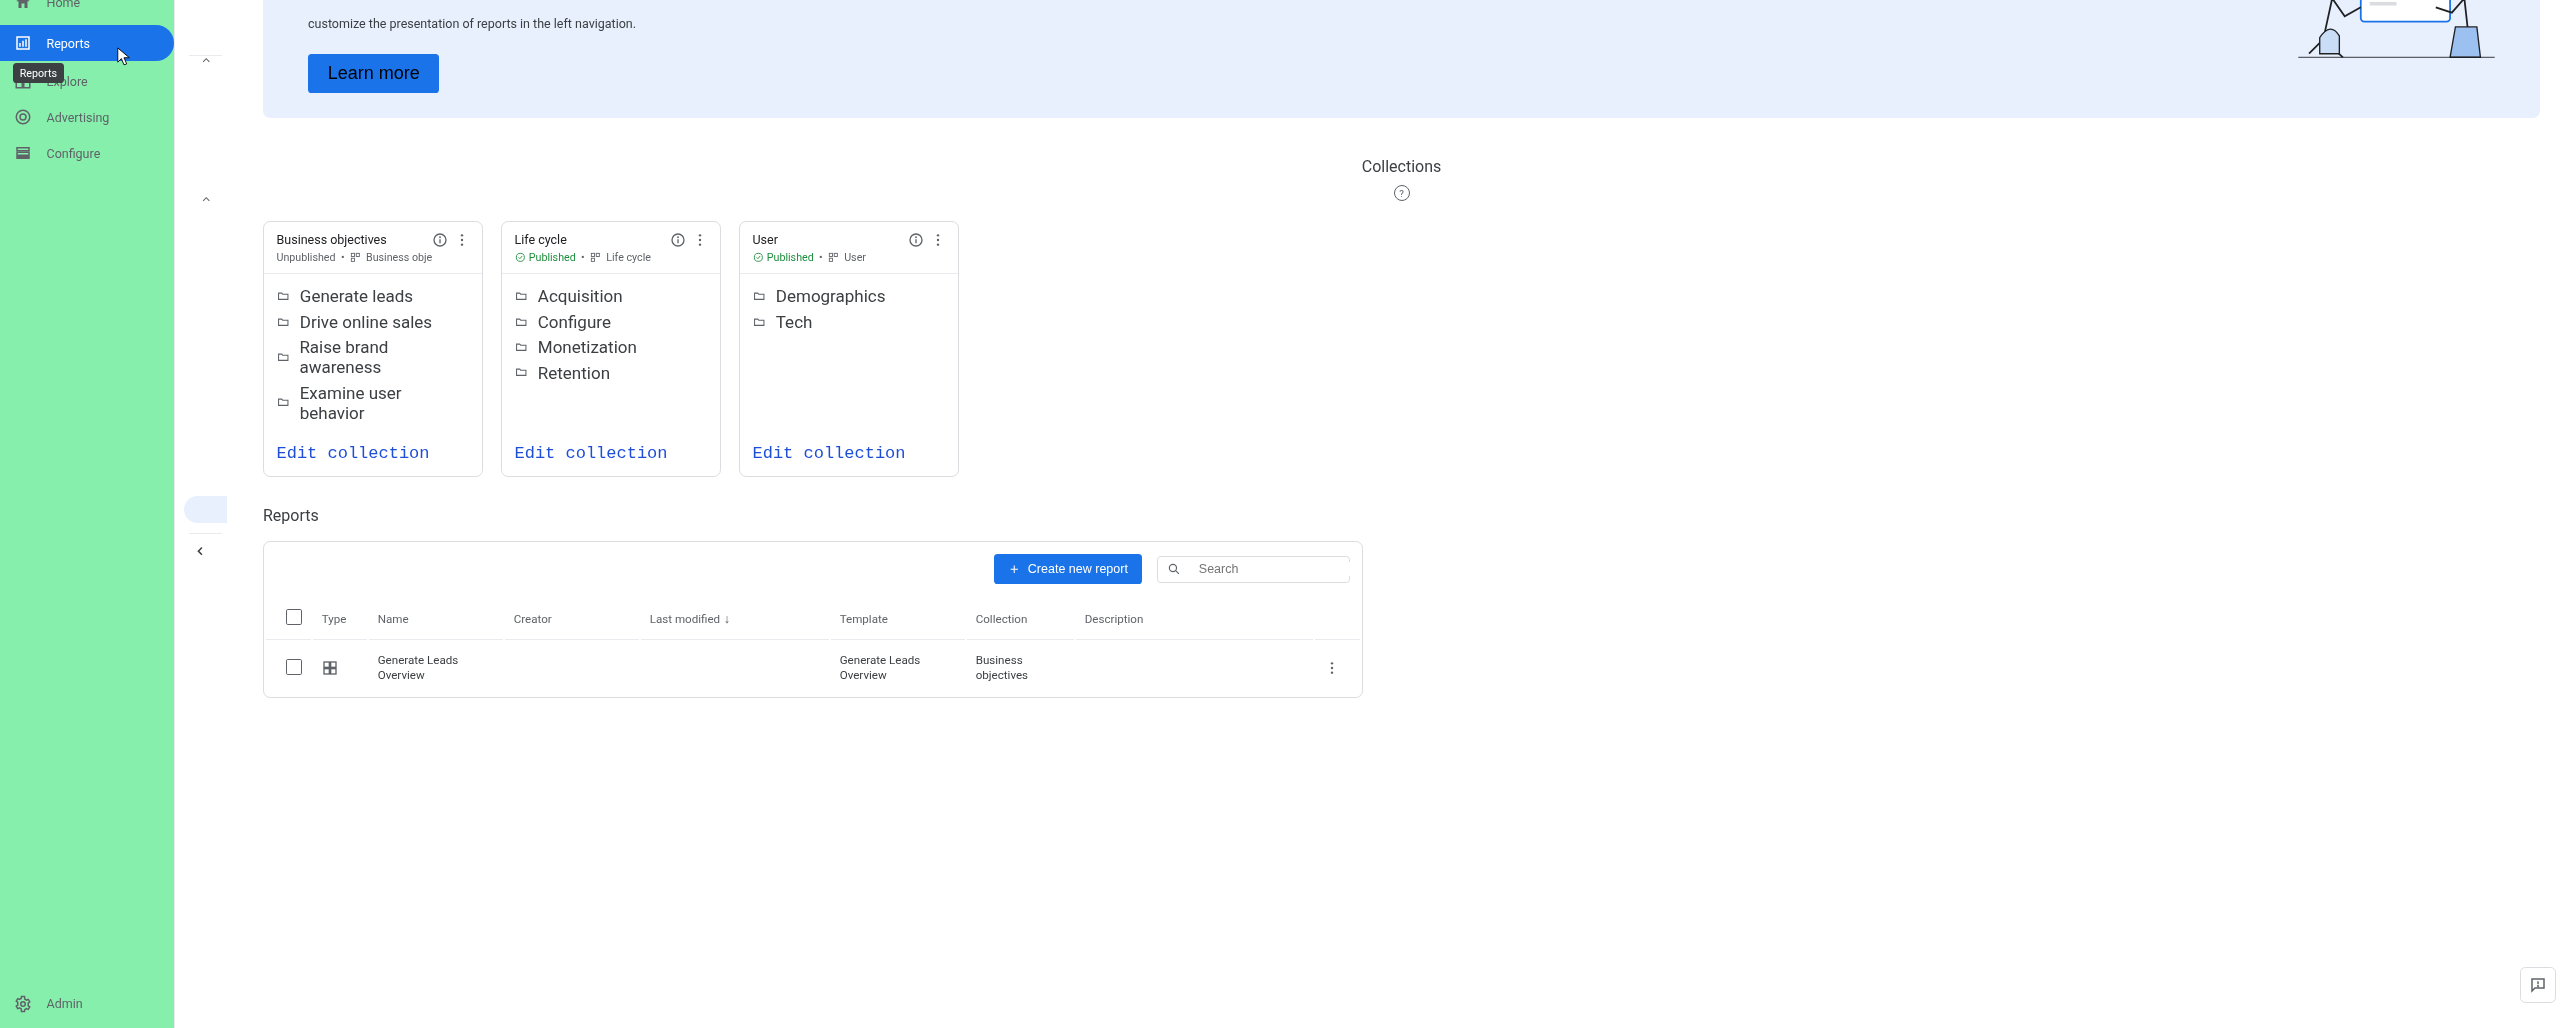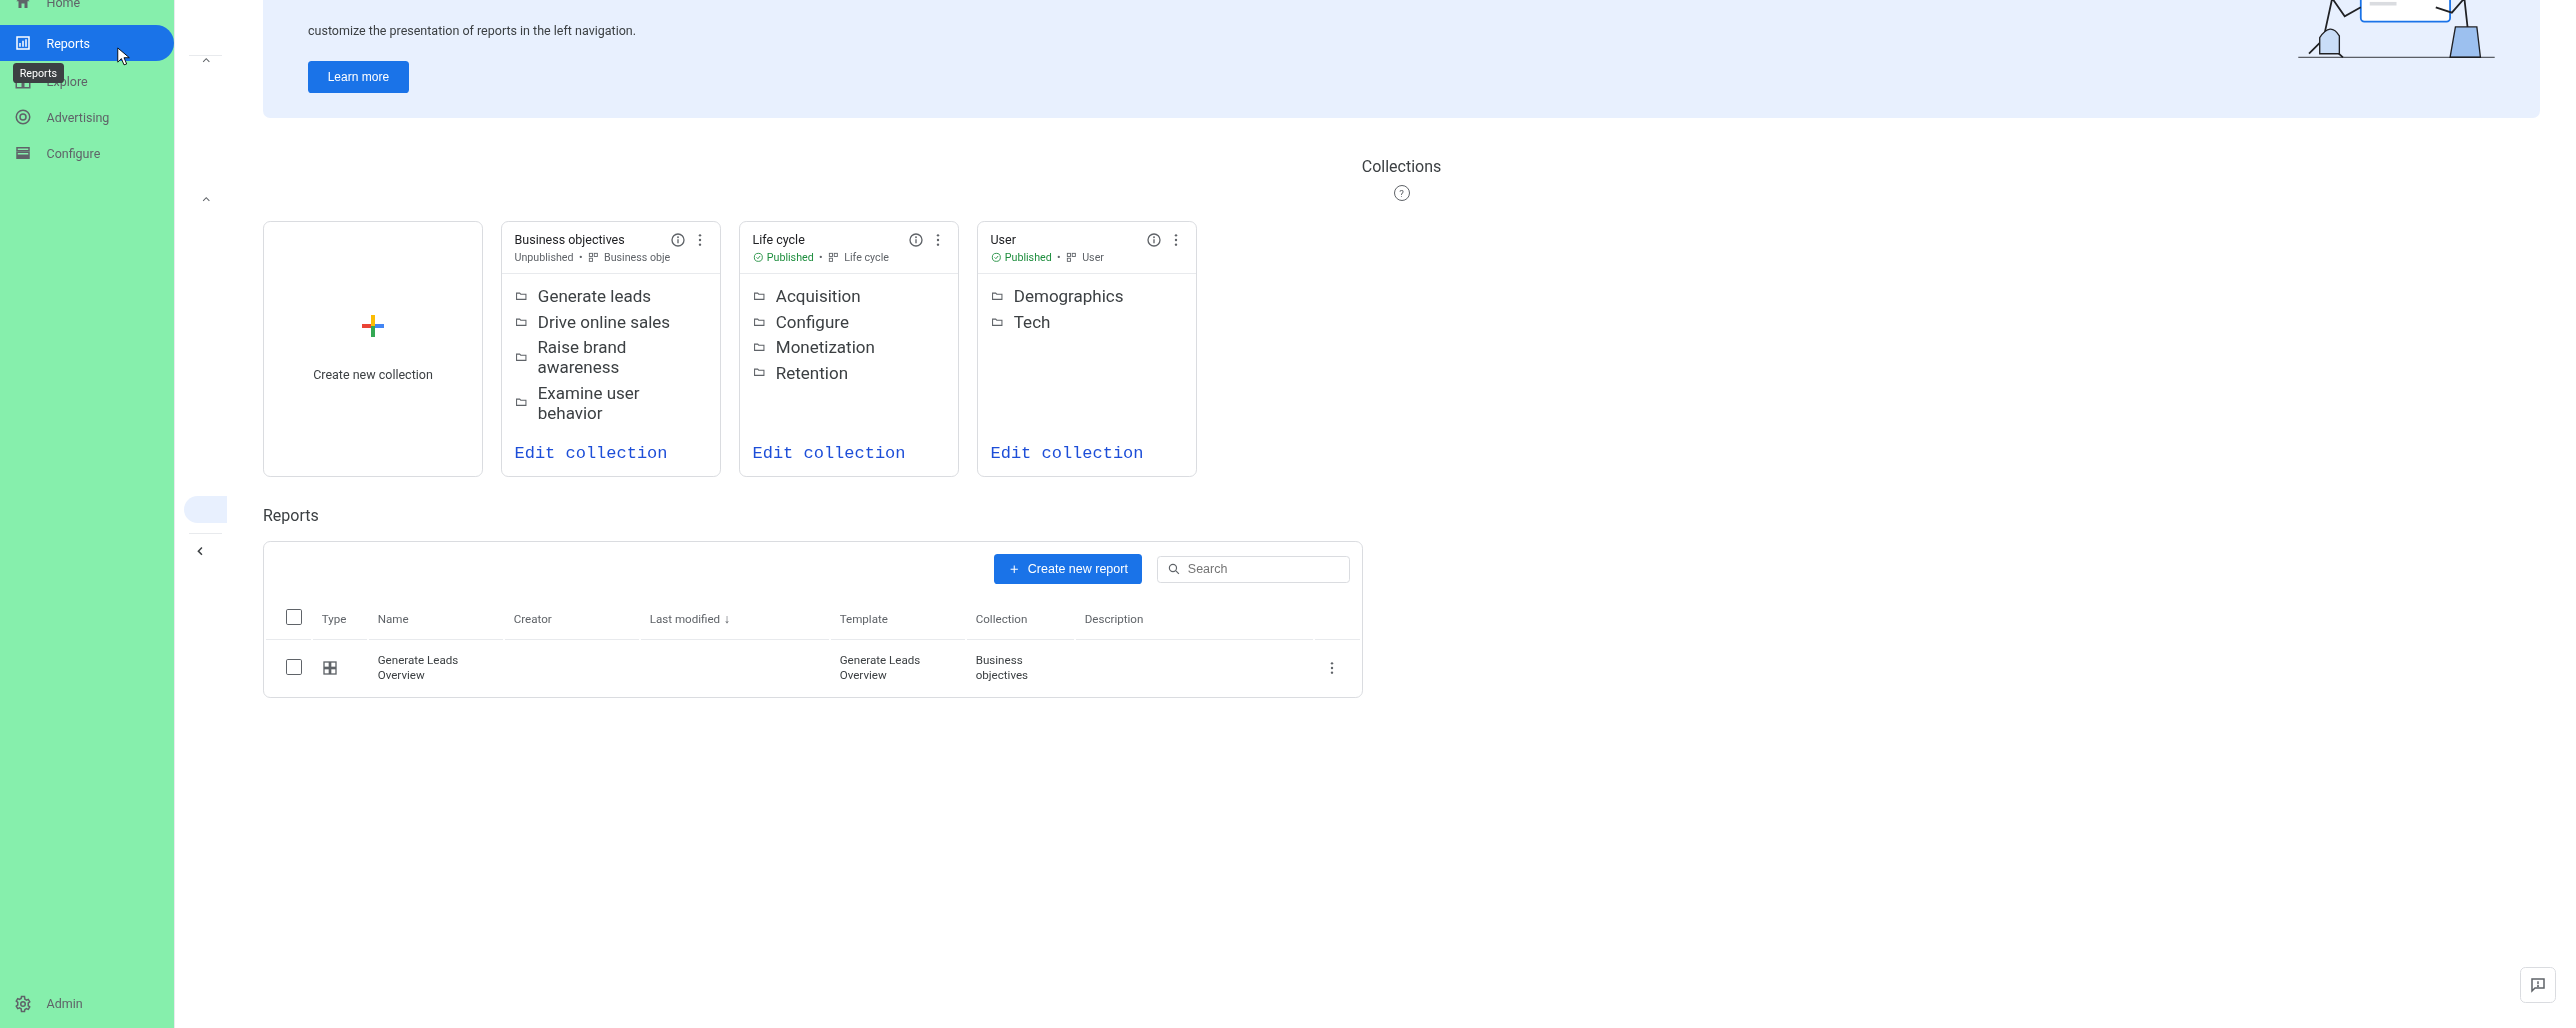--- a/index.html
+++ b/index.html
@@ -135,25 +135,25 @@
     display: flex;
     justify-content: space-between;
     align-items: flex-end;
     height: 172px;
     position: relative;
   }
   .hero-left { max-width: 805px; }
   .hero-text { color: #3c4043; font-size: 12.5px; margin-bottom: 23px; padding-top: 50px;}
   .learn-more-btn {
     background: #1a73e8;
-    color: #ffffff;
+    color: #000000;
     border: none;
     border-radius: 3.6px;
     padding: 9px 19.7px;
-    font-size: 12px;
+    font-size: 18px;
     cursor: pointer;
   }
   .hero-illustration {
     width: 197px;
     height: 125px;
     position: relative;
   }
 
   .section-title {
     display: flex;
@@ -254,21 +254,21 @@
     align-items: center;
     gap: 14.3px;
     padding: 12.5px 12.5px 12.5px 12.5px;
   }
   .create-report-btn {
     background:#1a73e8; color:#fff; border:none;
     border-radius: 3.6px; padding: 8px 14.3px; font-size:12.5px;
     display:flex; align-items:center; gap:7.2px; cursor:pointer;
   }
   .search-wrap {
-    display:flex; align-items:center; gap:7px;
+    display:flex; align-items:center; gap:18px;
     border:0.9px solid #dadce0; border-radius:3.6px;
     padding: 5.4px 9px; width: 193px;
     color:#5f6368;
   }
   .search-wrap input {
     border:none; outline:none; font-size:12.5px; flex:1;
     color:#3c4043;
   }
 
   .reports-table {
@@ -436,29 +436,20 @@
     </div>
   </div>
 
   <div class="section-title">
     <span>Collections</span>
     <span class="help-circle">?</span>
   </div>
 
   <div class="collections-row">
 
-    <div class="coll-card create-card">
-      <div class="plus-multi">
-        <div class="h h1"></div>
-          <div class="h h2"></div>
-        <div class="v v1"></div>
-          <div class="v v2"></div>
-      </div>
-      <div style="color:#3c4043">Create new collection</div>
-    </div>
 
     <div class="coll-card">
       <div class="card-header">
         <div class="titles">
           <div class="card-title">Business objectives</div>
           <div class="card-sub">
             <span>Unpublished</span>
             <span class="dot">•</span>
             <span>
                 <svg width="10.7" height="10.7" viewBox="0 0 24 24" fill="none" stroke="#5f6368" stroke-width="2">

